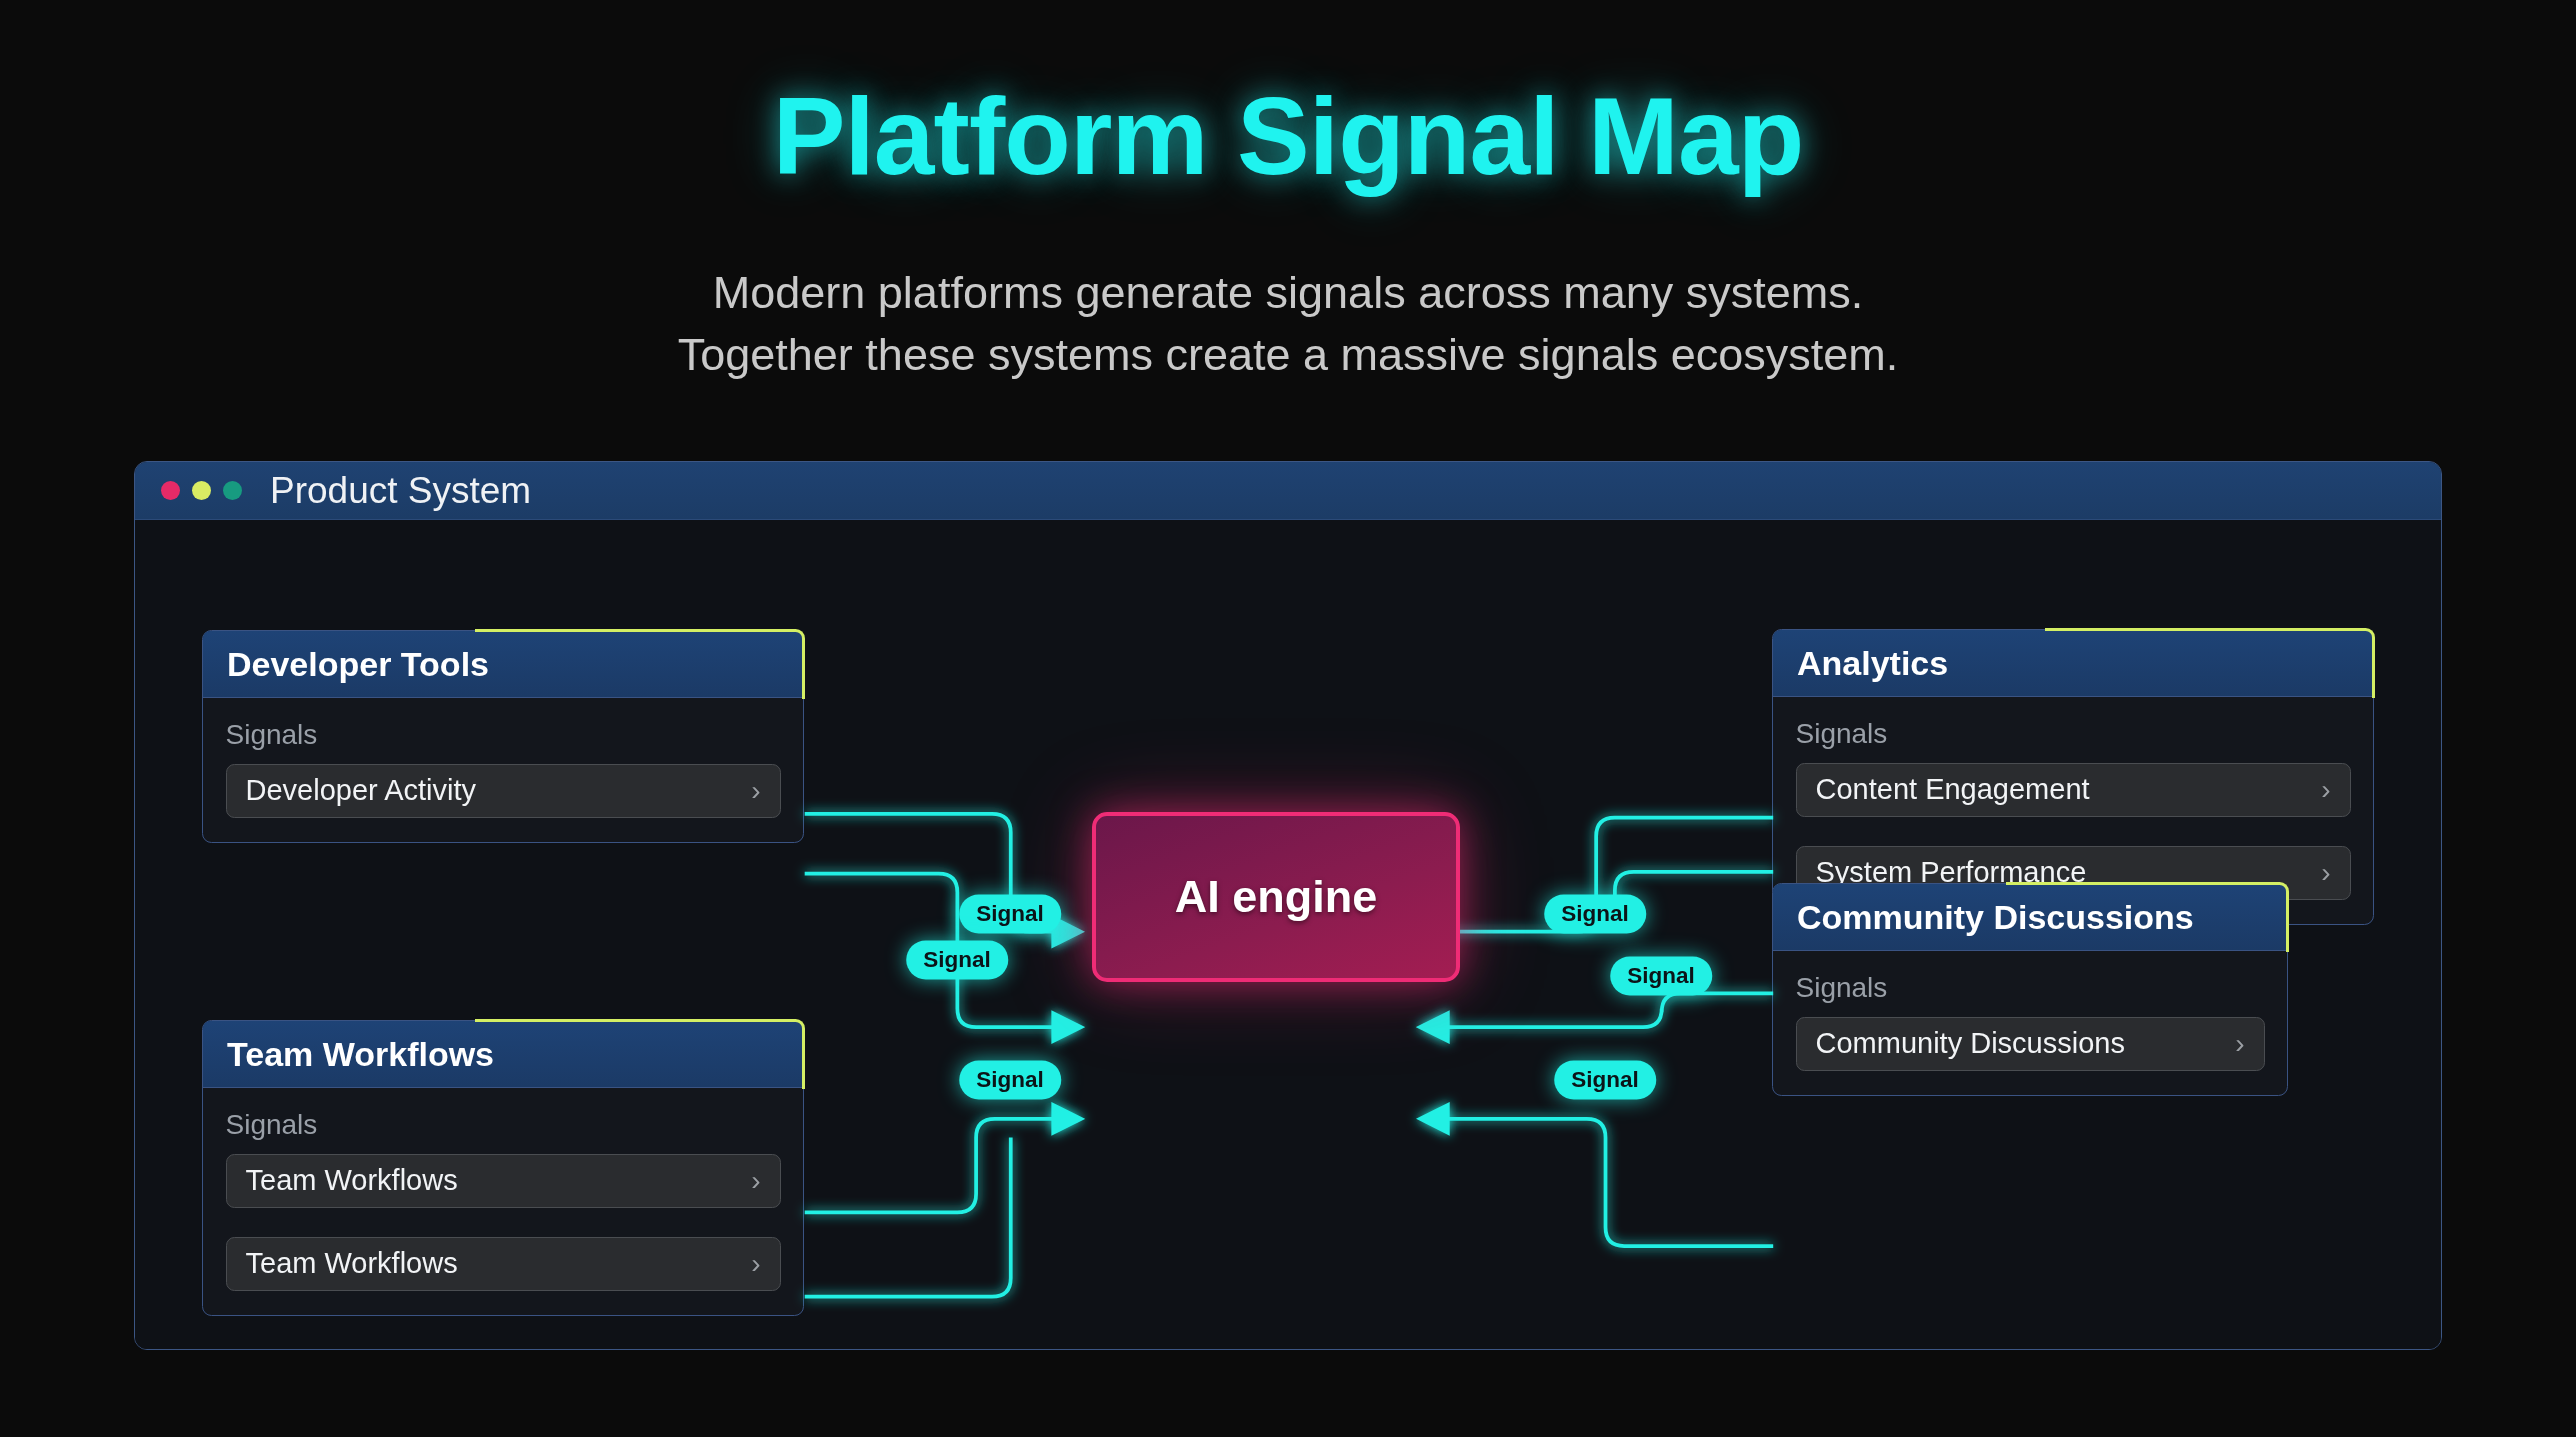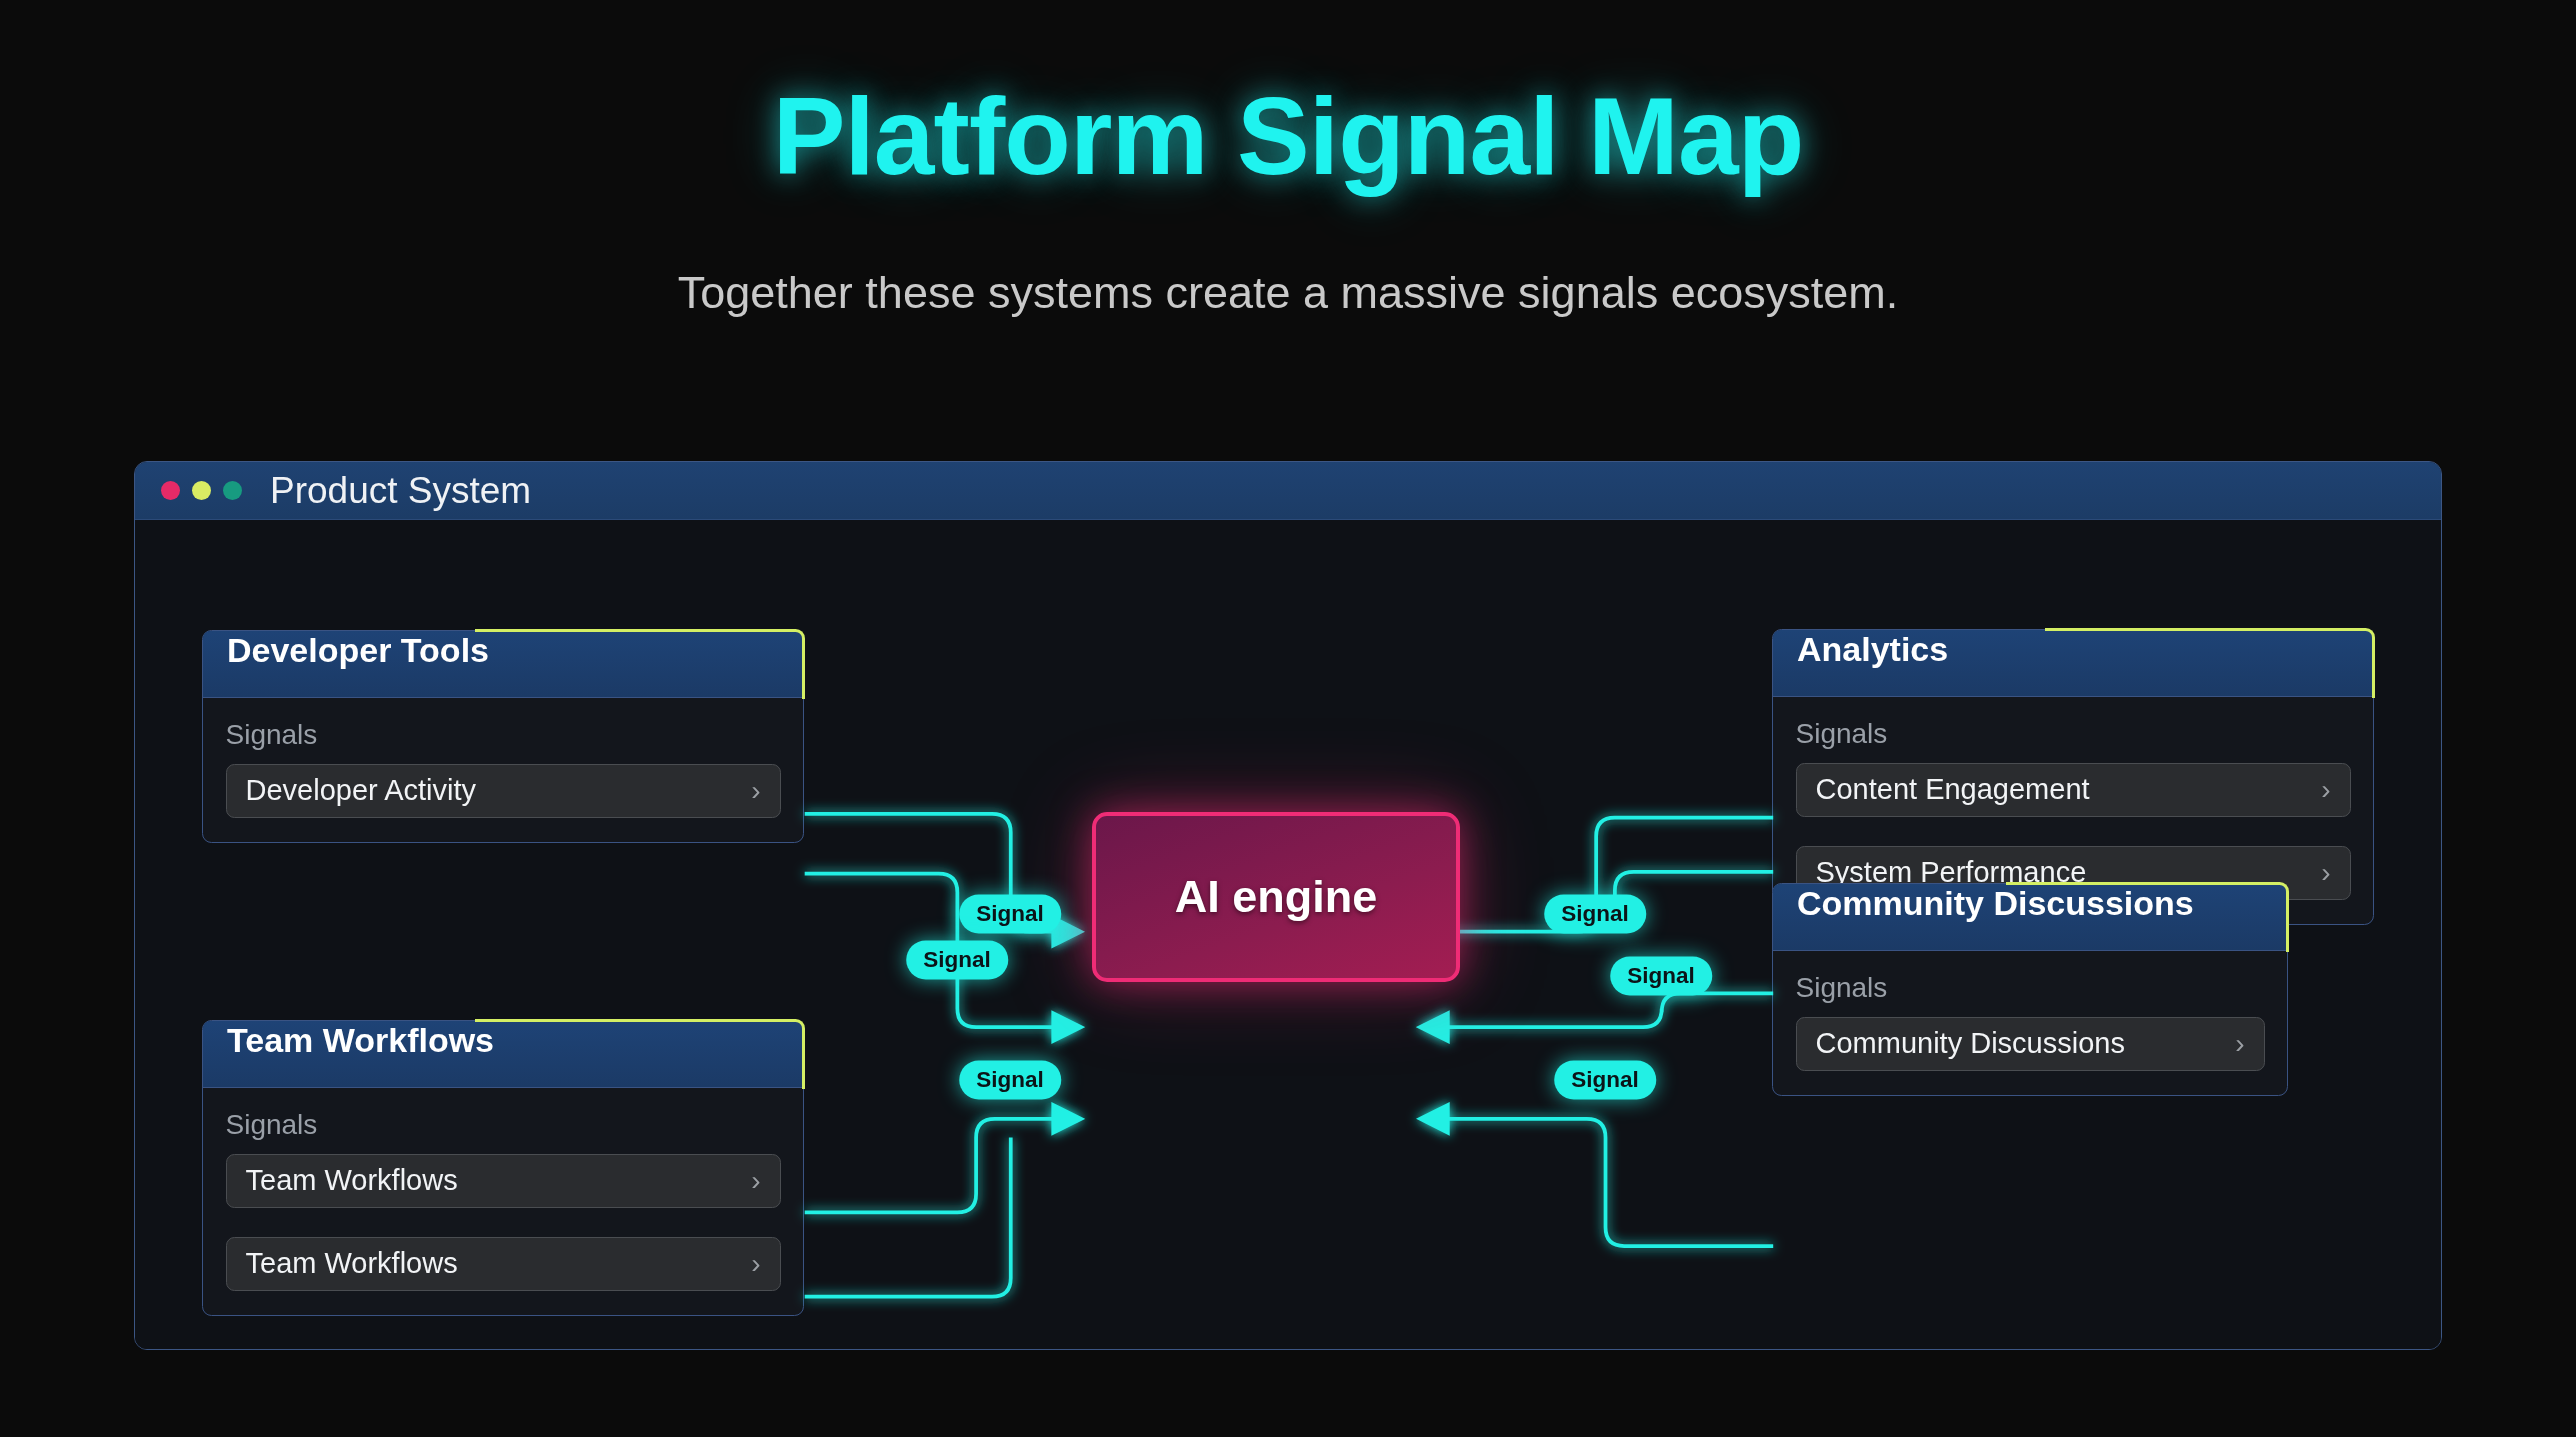--- a/index.html
+++ b/index.html
@@ -60,21 +60,21 @@
     border:1.9px solid #3a5383;
     border-radius:9.4px;
     background:#13161c;
     overflow:visible;
   }
   .card-head{
     position:relative;
     height:67px;
     background:linear-gradient(180deg,#1e4376 0%,#1b3a66 100%);
     border-radius:7.5px 7.5px 0 0;
-    display:flex; padding-left:24px;
+    display:flex; align-items:center; padding-left:24px;
     border-bottom:1.9px solid #3a5383;
   }
   .card-head-title{ font-size:34px; font-weight:bold; color:#ffffff; }
   
   .accent{
     position:absolute;
     right:-1.9px; top:-1.9px;
     width:55%; height:calc(100% + 3.7px);
     border-top:3.7px solid #d4ef64;
     border-right:3.7px solid #d4ef64;
@@ -141,20 +141,21 @@
   }
 </style>
 </head>
 <body>
 
 <div id="root">
 
   <h1 class="page-title">Platform Signal Map</h1>
 
   <div class="page-subtitle">
+    <div>Modern platforms generate signals across many systems.</div>
     <div>Together these systems create a massive signals ecosystem.</div>
   </div>
 
   <div class="window">
 
     <div class="titlebar">
       <span class="dot red"></span>
       <span class="dot yellow"></span>
       <span class="dot green"></span>
       <span class="titlebar-title">Product System</span>

